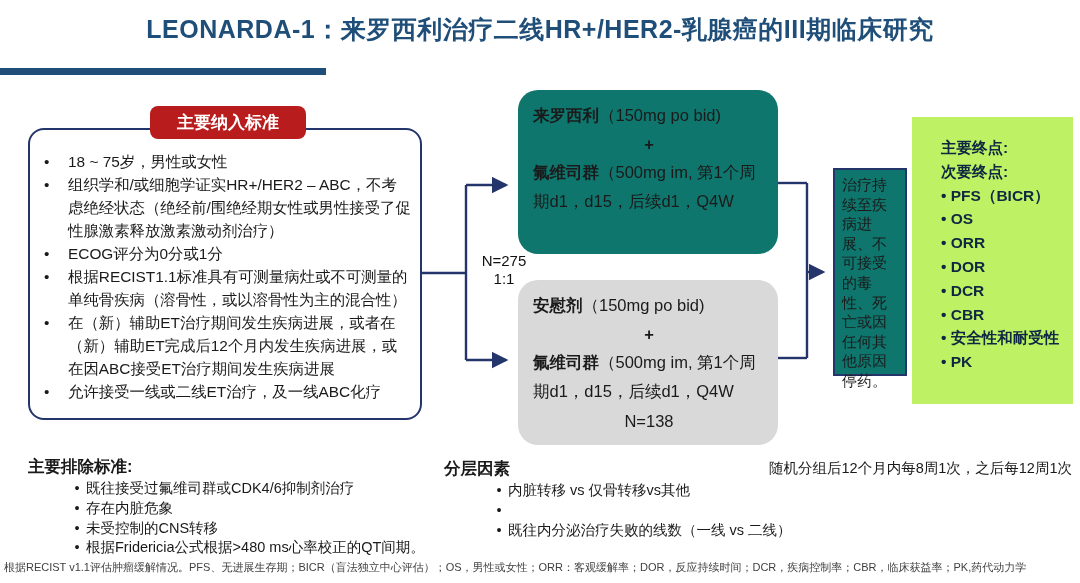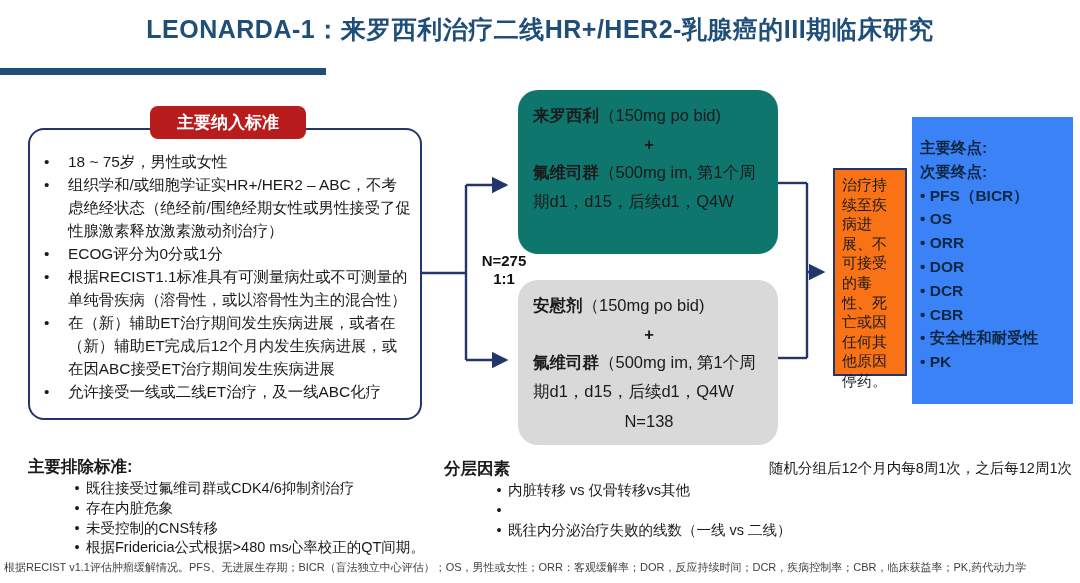--- a/index.html
+++ b/index.html
@@ -24,30 +24,30 @@
   .arm{position:absolute;left:518px;width:260px;box-sizing:border-box;border-radius:20px;
        padding:11px 13px 0 15px;font-size:16.5px;color:#1a1a1a;z-index:2;}
   .arm-blue{top:90px;height:164px;background:#0f766e;}
   .arm-gray{top:280px;height:165px;background:#D9D9D9;}
   .arm-line{line-height:29px;}
   .arm-line .dn{font-weight:bold;}
   .arm-plus{text-align:center;line-height:28px;font-weight:bold;}
   .arm-n{text-align:center;line-height:30px;}
 
   .nlabel{position:absolute;left:468px;top:252px;width:72px;text-align:center;z-index:2;
-          font-weight:bold;font-size:15px;line-height:18px;color:#111;}
+          font-weight:normal;font-size:15px;line-height:18px;color:#111;}
 
   
   .note-box{position:absolute;left:833px;top:168px;width:74px;height:208px;box-sizing:border-box;
-            border:2px solid #24356B;background:#f97316;padding:5px 7px;z-index:2;
+            border:2px solid #24356B;background:#0f766e;padding:5px 7px;z-index:2;
             font-size:15px;line-height:19.6px;color:#1a1a1a;word-break:break-all;}
 
   
-  .ep-box{position:absolute;left:912px;top:117px;width:161px;height:287px;background:#3b82f6;
-          box-sizing:border-box;padding:19px 6px 0 8px;z-index:2;
+  .ep-box{position:absolute;left:912px;top:117px;width:161px;height:287px;background:#bef264;
+          box-sizing:border-box;padding:19px 6px 0 29px;z-index:2;
           color:#0E2841;font-weight:bold;font-size:15.5px;line-height:23.8px;}
   .ep-row{white-space:nowrap;}
   .ep-row.bullet::before{content:"• ";}
 
   
   .sec{position:absolute;color:#1a1a1a;}
   .sec-h{font-weight:bold;font-size:16.5px;line-height:22px;color:#1a1a1a;}
   .sec ul{margin:2px 0 0 0;padding:0;list-style:none;}
   .sec li{font-size:14.5px;line-height:19.8px;display:flex;}
   .sec li .b{flex:0 0 18px;text-align:center;}

